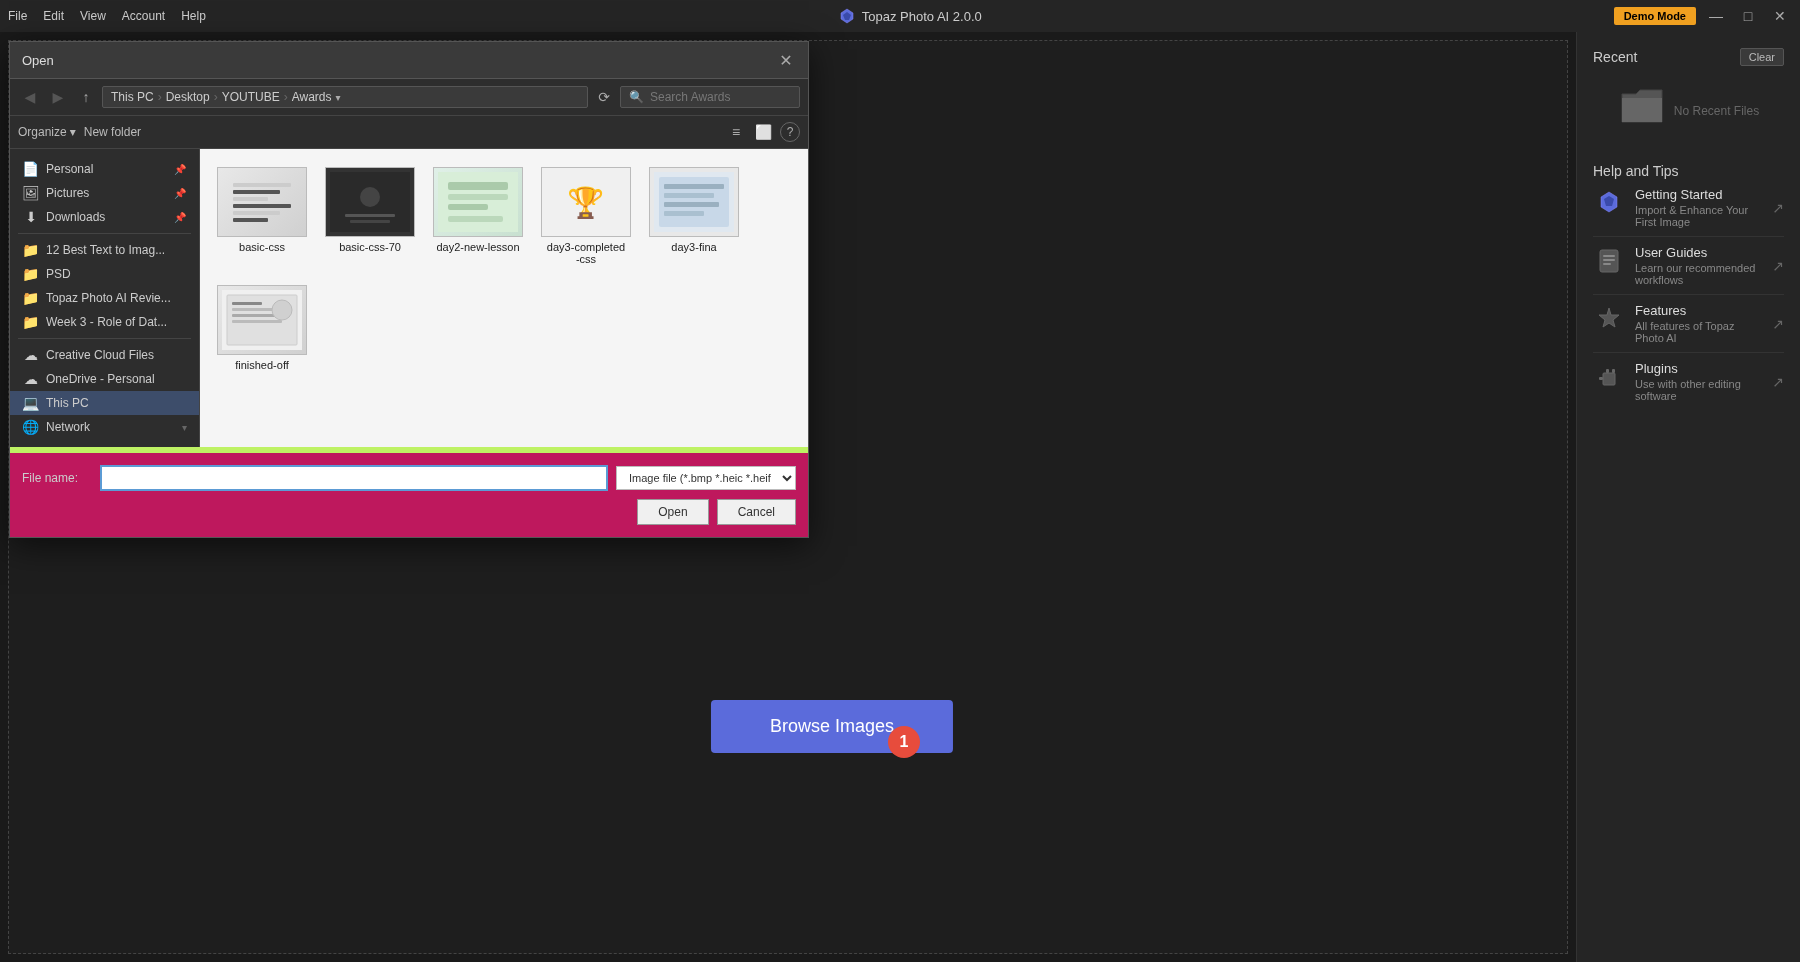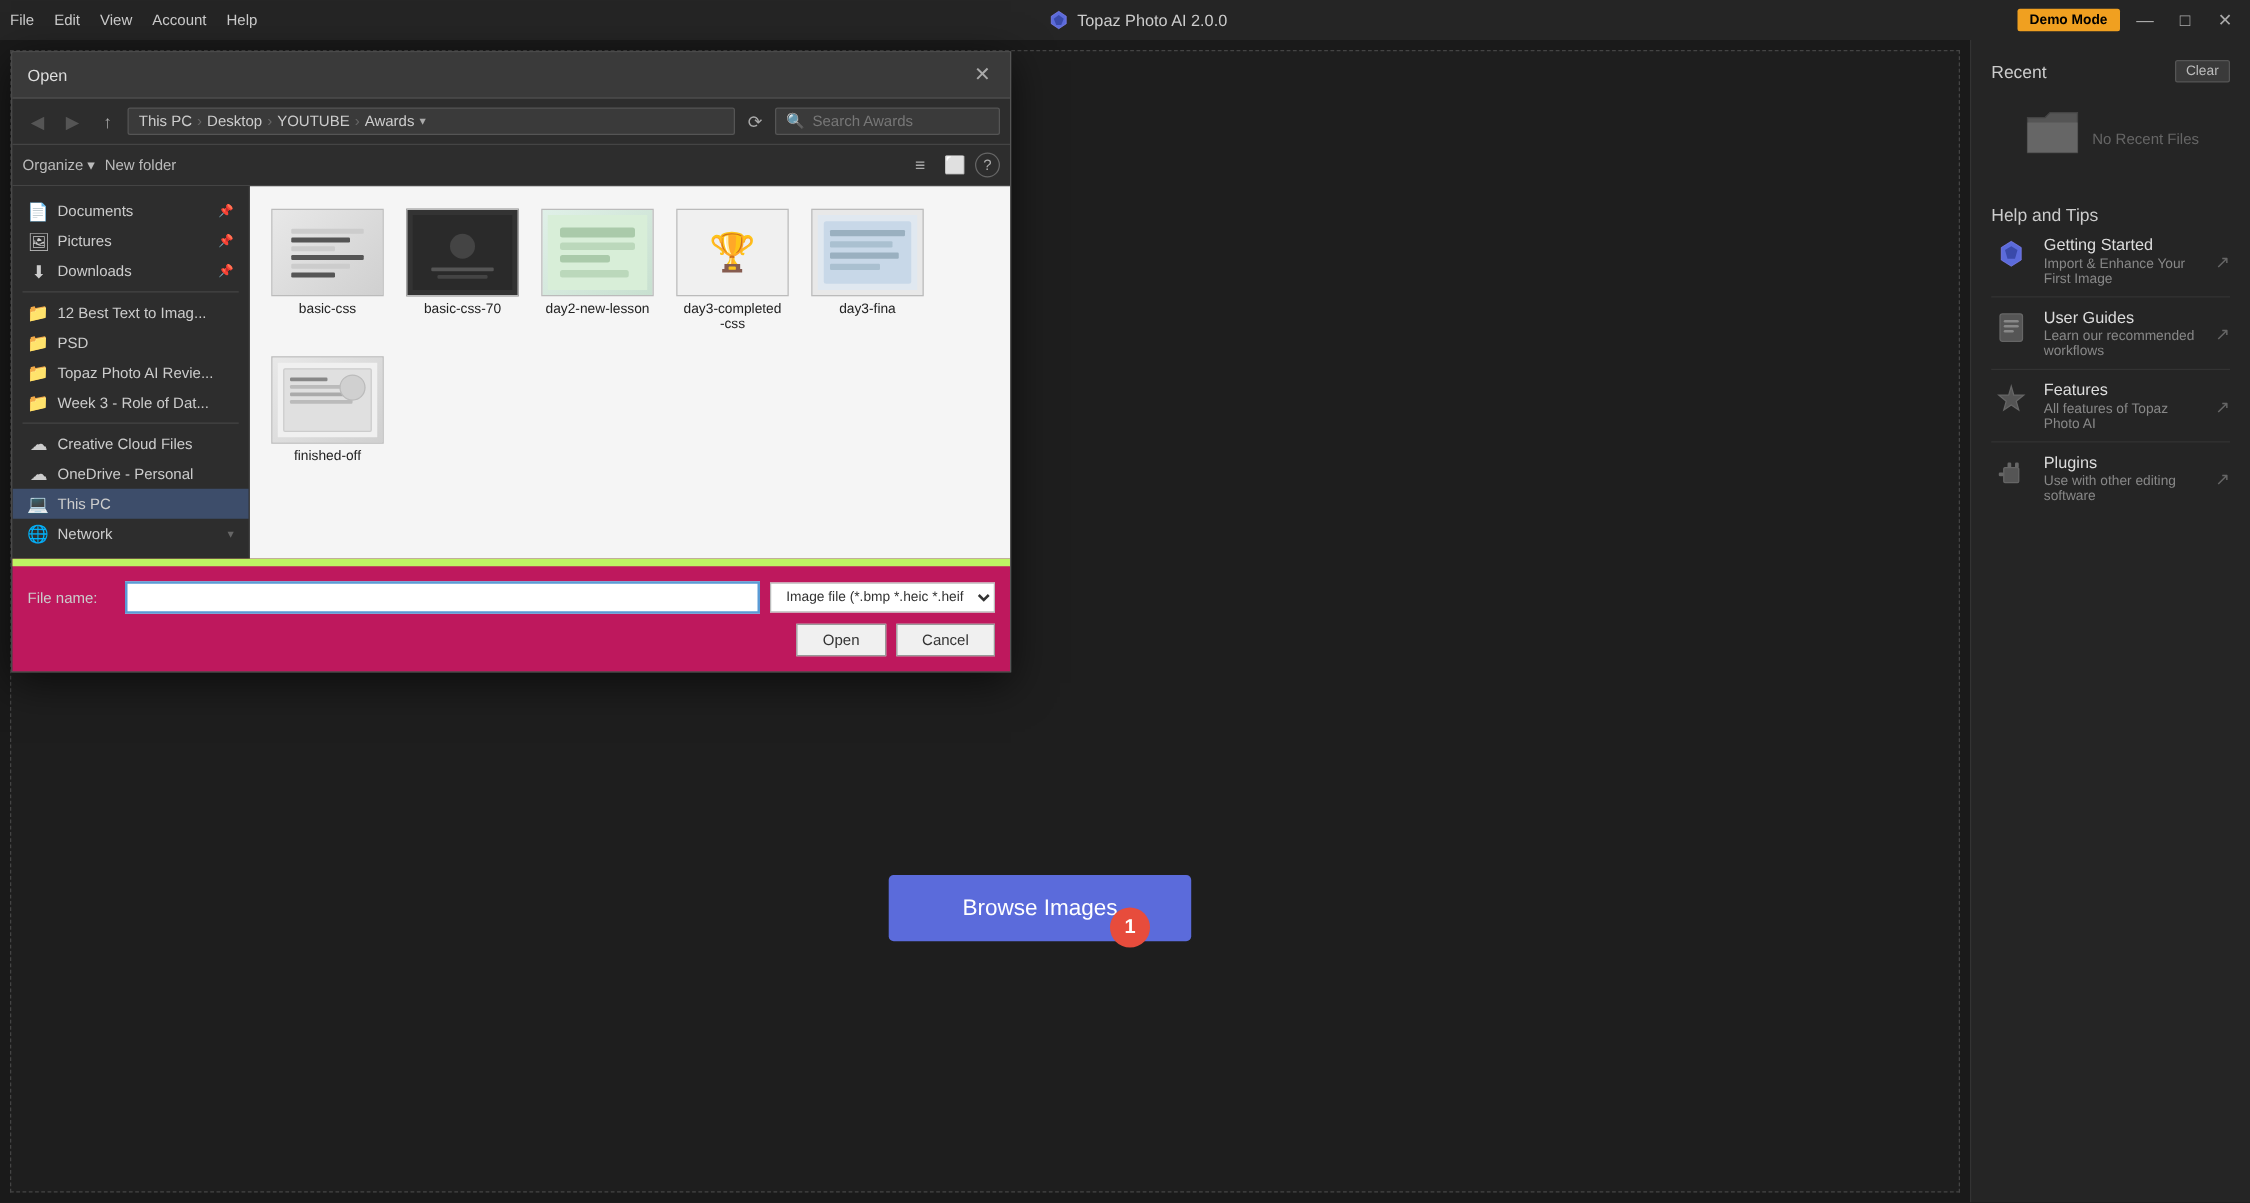--- a/index.html
+++ b/index.html
@@ -624,21 +624,21 @@
           <button class="view-btn">⬜</button>
           <button class="help-btn">?</button>
         </div>
       </div>
 
       <div class="dialog-body">
 
         <div class="dialog-sidebar">
           <div class="sidebar-item">
             <span class="sidebar-item-icon">📄</span>
-            <span>Documents</span>
+            <span>Personal</span>
             <span class="sidebar-item-pin">📌</span>
           </div>
           <div class="sidebar-item">
             <span class="sidebar-item-icon">🖼</span>
             <span>Pictures</span>
             <span class="sidebar-item-pin">📌</span>
           </div>
           <div class="sidebar-item">
             <span class="sidebar-item-icon">⬇</span>
             <span>Downloads</span>

